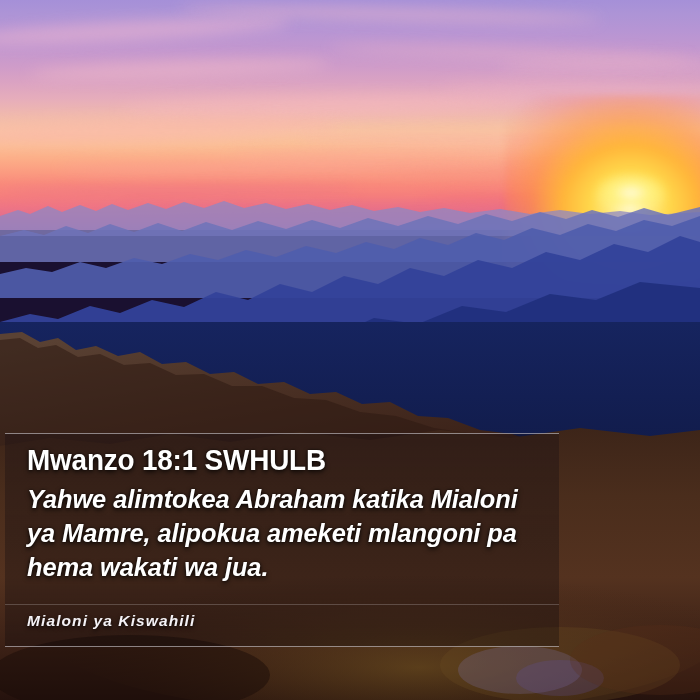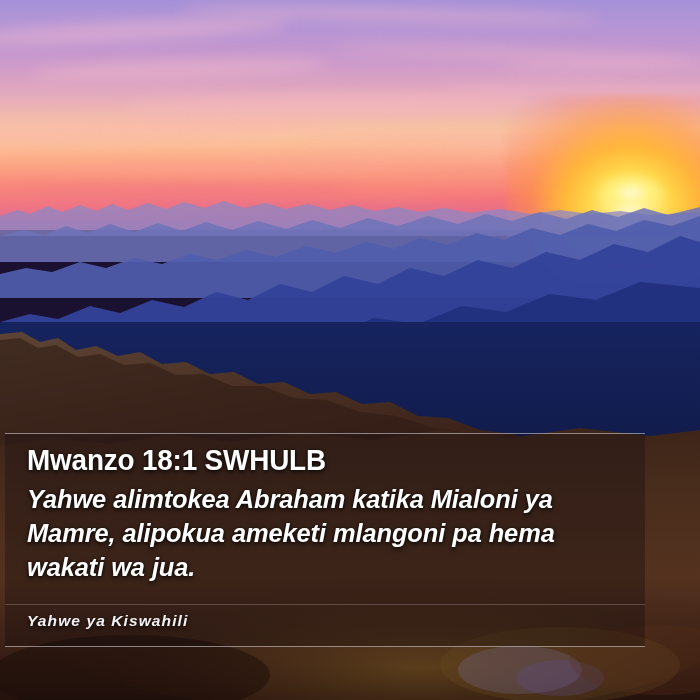--- a/index.html
+++ b/index.html
@@ -89,21 +89,21 @@
   }
 
   
   .layer { position: absolute; left: 0; width: 700px; }
 
   
   .verse-panel {
     position: absolute;
     left: 5px;
     top: 433px;
-    width: 640px;
+    width: 554px;
     height: 214px;
     box-sizing: border-box;
     background: linear-gradient(to bottom,
         rgba(18,10,18,.30) 0%,
         rgba(14,8,14,.34) 45%,
         rgba(10,6,10,.30) 100%);
     border-top: 1px solid rgba(226,222,228,.55);
     border-bottom: 1px solid rgba(226,222,228,.55);
     padding: 10px 0 0 22px;
   }
@@ -275,16 +275,16 @@
   </svg>
 
   <div class="verse-panel">
 
     <h1 class="verse-ref">Mwanzo 18:1 SWHULB</h1>
 
     <p class="verse-body">Yahwe alimtokea Abraham katika Mialoni ya Mamre, alipokua ameketi mlangoni pa hema wakati wa jua.</p>
 
     <div class="verse-divider"></div>
 
-    <p class="verse-source">Yahwe ya Kiswahili</p>
+    <p class="verse-source">Mialoni ya Kiswahili</p>
   </div>
 
 </div>
 
 </body></html>

